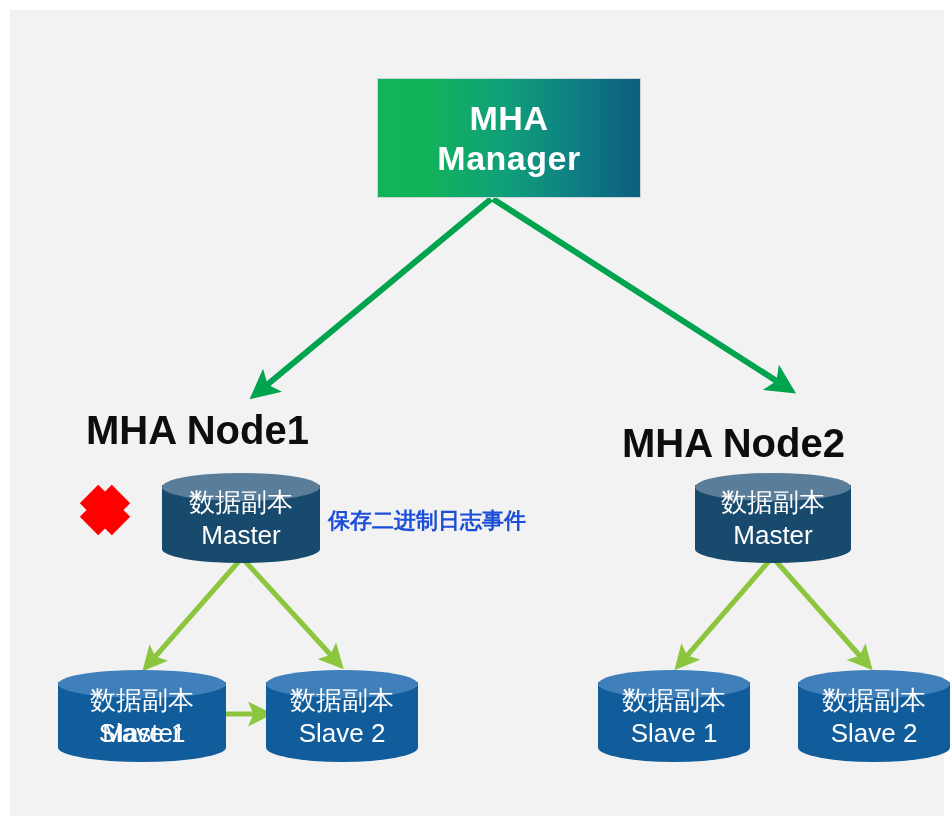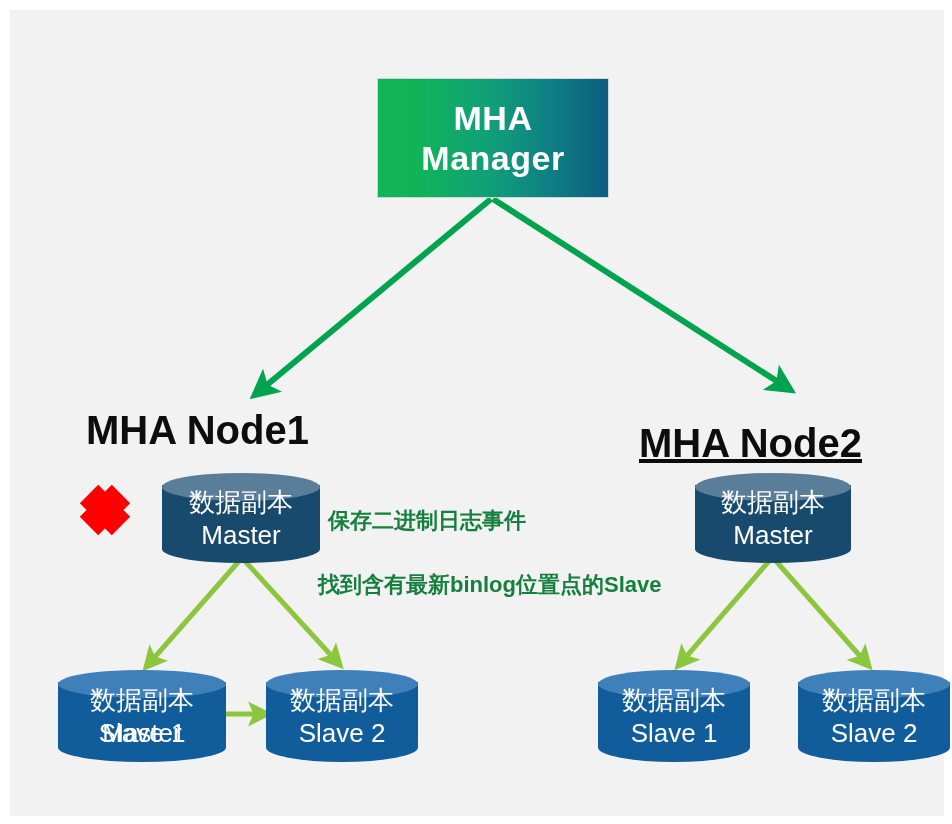--- a/index.html
+++ b/index.html
@@ -25,21 +25,21 @@
     width: 934px;
     height: 806px;
     background: #f2f2f2;
   }
 
   
   .manager-box {
     position: absolute;
     left: 367px;
     top: 68px;
-    width: 232px;
+    width: 264px;
     height: 120px;
     background: linear-gradient(90deg, #12b457 0%, #11b35a 18%, #10a079 48%, #0e7f84 75%, #0d5d80 100%);
     border: 1px solid #cfd4d8;
     box-sizing: border-box;
     display: flex;
     flex-direction: column;
     align-items: center;
     justify-content: center;
     color: #ffffff;
     font-weight: bold;
@@ -51,28 +51,28 @@
 
   
   .node-label {
     position: absolute;
     font-weight: bold;
     font-size: 40px;
     color: #0d0d0d;
     white-space: nowrap;
   }
   #node1-label { left: 76px;  top: 398px; }
-  #node2-label { left: 629px; top: 411px; text-decoration: underline; }
+  #node2-label { left: 612px; top: 411px; }
 
   
   .annot {
     position: absolute;
     font-weight: bold;
     font-size: 22px;
-    color: #15803d;
+    color: #1d4ed8;
     white-space: nowrap;
   }
   #annot-1 { left: 318px; top: 496px; }
   #annot-2 { left: 308px; top: 560px; }
 
   
   .cyl {
     position: absolute;
     box-sizing: border-box;
   }
@@ -183,21 +183,20 @@
 
     <div class="manager-box">
       <span class="ln">MHA</span>
       <span class="ln">Manager</span>
     </div>
 
     <div class="node-label" id="node1-label">MHA Node1</div>
     <div class="node-label" id="node2-label">MHA Node2</div>
 
     <div class="annot" id="annot-1">保存二进制日志事件</div>
-    <div class="annot" id="annot-2">找到含有最新binlog位置点的Slave</div>
 
     <div class="cyl master" style="left:152px; top:463px; width:158px; height:90px;">
       <div class="body"></div>
       <div class="top"></div>
       <div class="txt">
         <span>数据副本</span><br>
         <span class="l2">Master</span>
       </div>
     </div>
 

